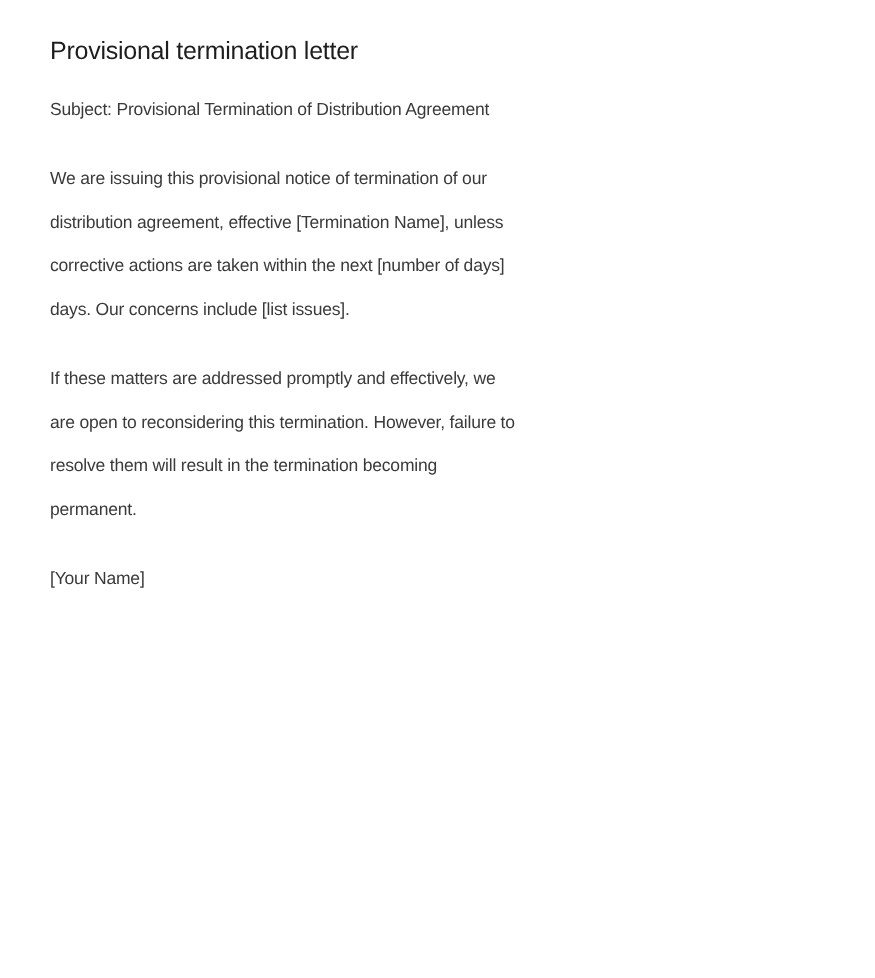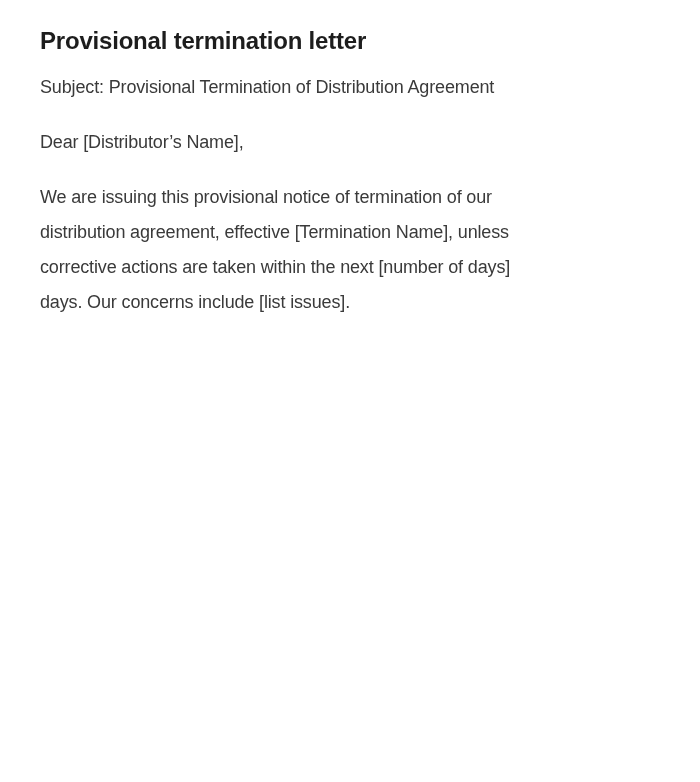--- a/index.html
+++ b/index.html
@@ -10,49 +10,53 @@
   body {
     width: 700px;
     height: 782px;
     font-family: "Liberation Sans", "DejaVu Sans", sans-serif;
     overflow: hidden;
   }
   .article {
     padding: 26px 30px 0 40px;
   }
   .letter-title {
-    font-size: 24px;
+    font-size: 20px;
     line-height: 30px;
-    font-weight: 700;
+    font-weight: 400;
     color: #1d1d1d;
     letter-spacing: -0.2px;
     margin: 0 0 14px 0;
   }
   .letter-paragraph {
-    font-size: 18px;
+    font-size: 14px;
     line-height: 35px;
     color: #3a3a3a;
     letter-spacing: -0.15px;
     margin: 0 0 20px 0;
     white-space: pre-line; 
     max-width: 628px;
   }
 </style>
 </head>
 <body>
 
 <div class="article">
   <h1 class="letter-title">Provisional termination letter</h1>
 
   <p class="letter-paragraph">Subject: Provisional Termination of Distribution Agreement</p>
 
-  <p class="letter-paragraph">Dear [Distributor’s Name],</p>
 
   <p class="letter-paragraph">We are issuing this provisional notice of termination of our
 distribution agreement, effective [Termination Name], unless
 corrective actions are taken within the next [number of days]
 days. Our concerns include [list issues].</p>
 
+  <p class="letter-paragraph">If these matters are addressed promptly and effectively, we
+are open to reconsidering this termination. However, failure to
+resolve them will result in the termination becoming
+permanent.</p>
 
 
 
+  <p class="letter-paragraph">[Your Name]</p>
 
 </div>
 
 </body></html>

